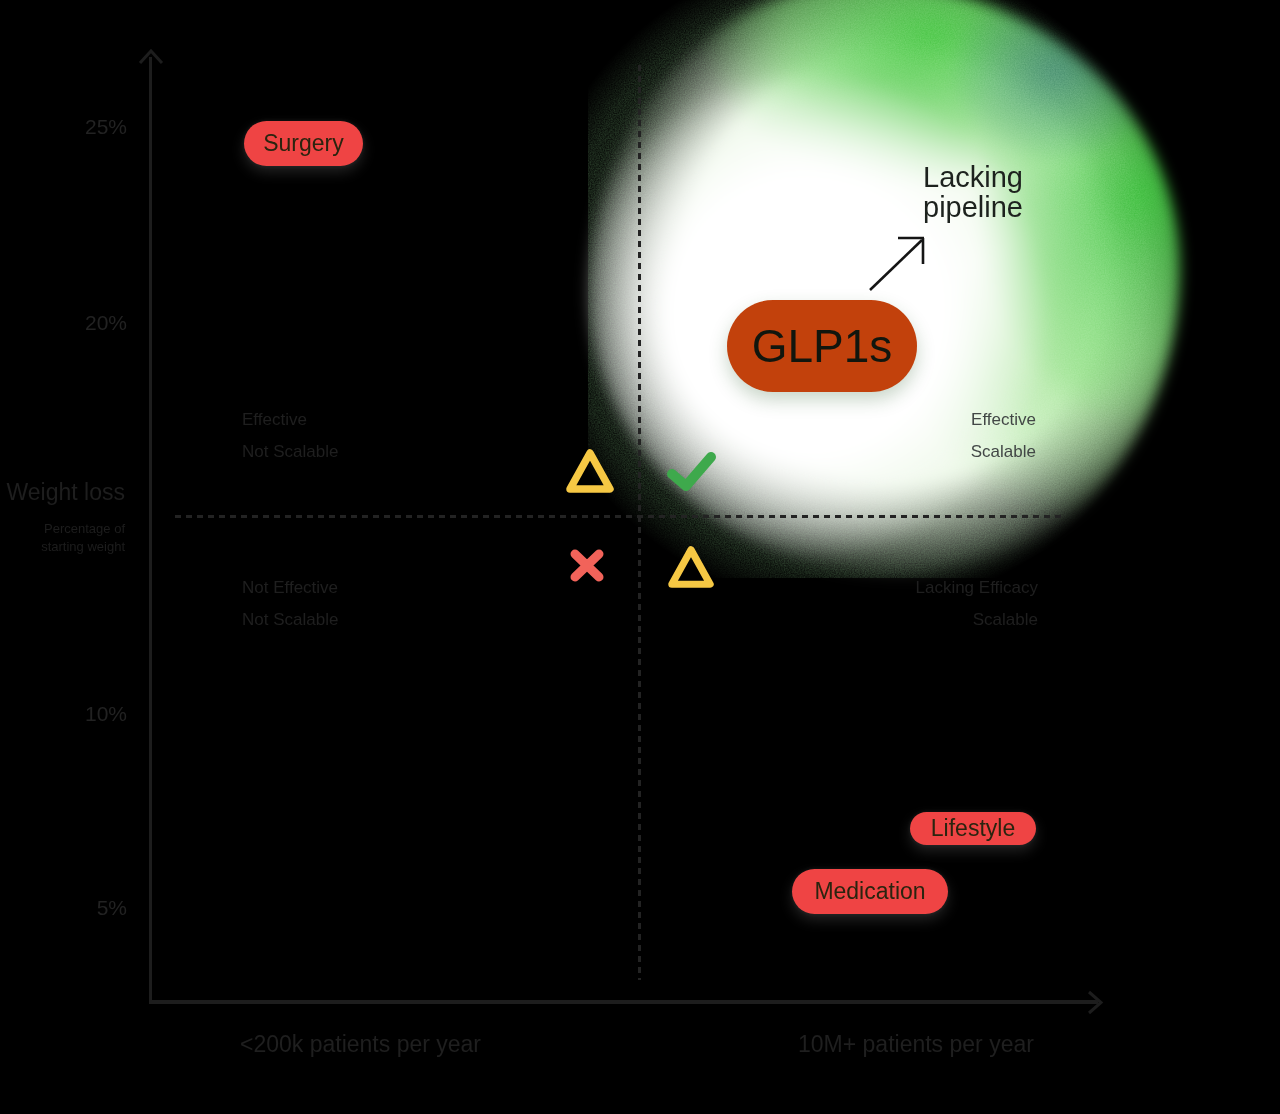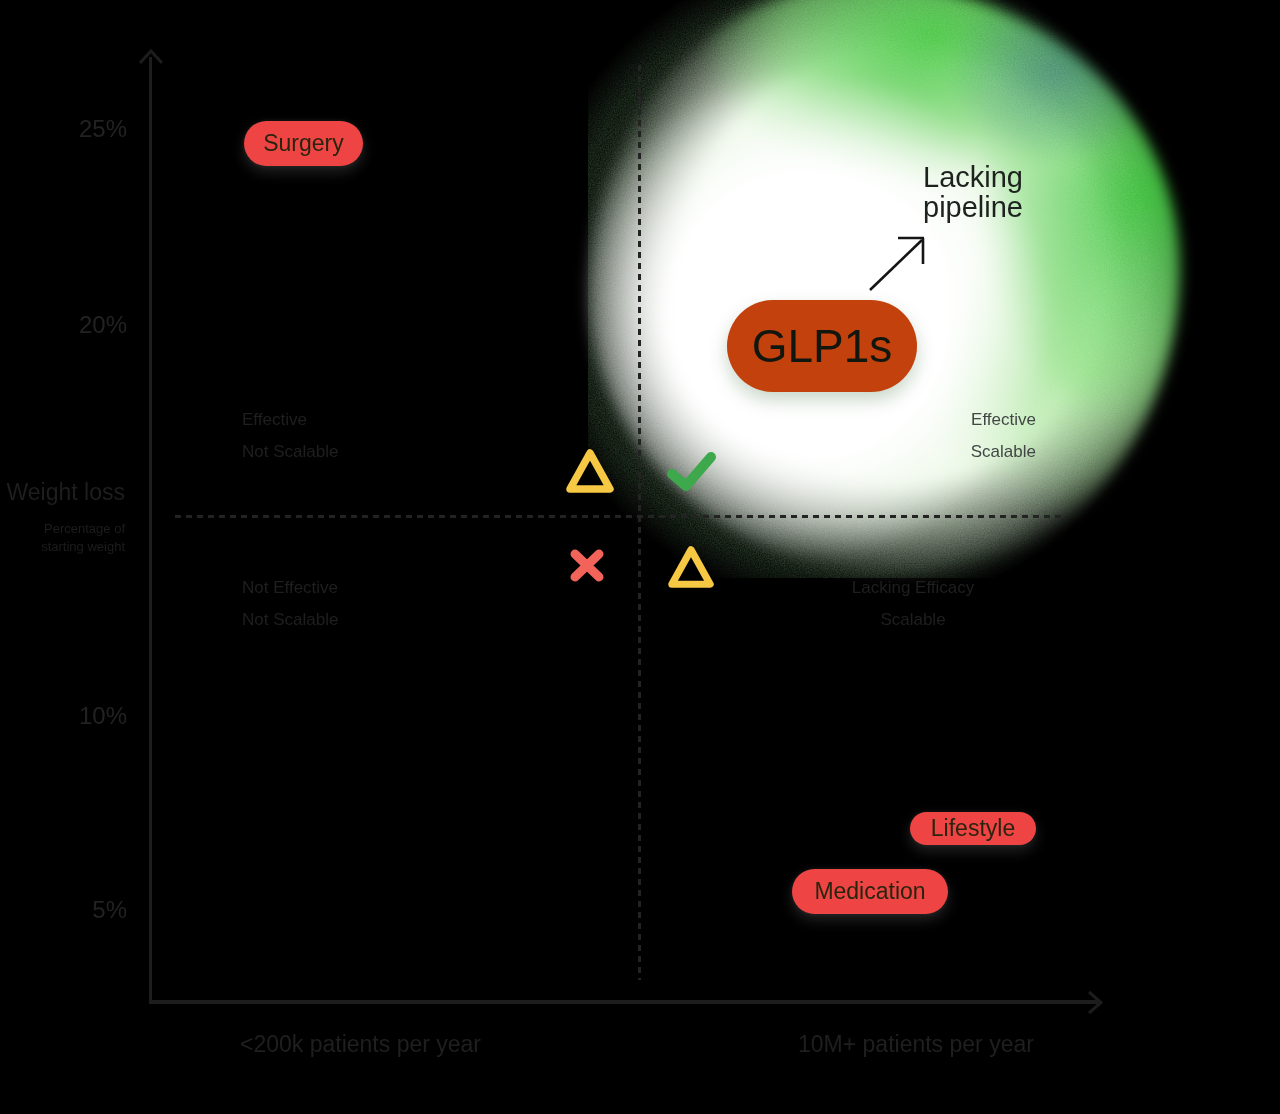--- a/index.html
+++ b/index.html
@@ -39,35 +39,35 @@
   .v-dotted {
     left:638px; top:65px; width:3px; height:915px; z-index:3;
     background-image:repeating-linear-gradient(to bottom, #232323 0 6px, transparent 6px 11px);
   }
   .h-dotted {
     left:175px; top:515px; width:887px; height:3px; z-index:3;
     background-image:repeating-linear-gradient(to right, #232323 0 6px, transparent 6px 11px);
   }
 
   
-  .tick { width:88px; text-align:right; font-size:24px; color:#222; z-index:3; }
+  .tick { width:88px; text-align:right; font-size:21px; color:#222; z-index:3; }
   .tick-25 { left:39px; top:115px; }
   .tick-20 { left:39px; top:311px; }
   .tick-10 { left:39px; top:702px; }
   .tick-5  { left:39px; top:896px; }
 
   .y-title { left:0; top:479px; width:125px; text-align:right; font-size:23px; color:#1e1e1e; z-index:3; }
   .y-sub   { width:125px; text-align:right; font-size:13px; color:#1d1d1d; z-index:3; }
   .y-sub1  { left:0; top:521px; }
   .y-sub2  { left:0; top:539px; }
 
   .quad { font-size:17px; line-height:32px; color:#1f1f1f; z-index:4; }
   .quad-tl { left:242px; top:404px; text-align:left; }
   .quad-bl { left:242px; top:572px; text-align:left; }
-  .quad-br { left:788px; top:572px; width:250px; text-align:center; }
+  .quad-br { left:788px; top:572px; width:250px; text-align:right; }
   .quad-tr { left:786px; top:404px; width:250px; text-align:right; color:#424746; }
   .quad span { display:block; }
 
   .x-label { font-size:23px; color:#1f1f1f; z-index:3; }
   .x-label-left  { left:240px; top:1031px; }
   .x-label-right { left:798px; top:1031px; }
 
   
   .pill {
     border-radius:999px; background:#ef4444; color:#2a240f;

